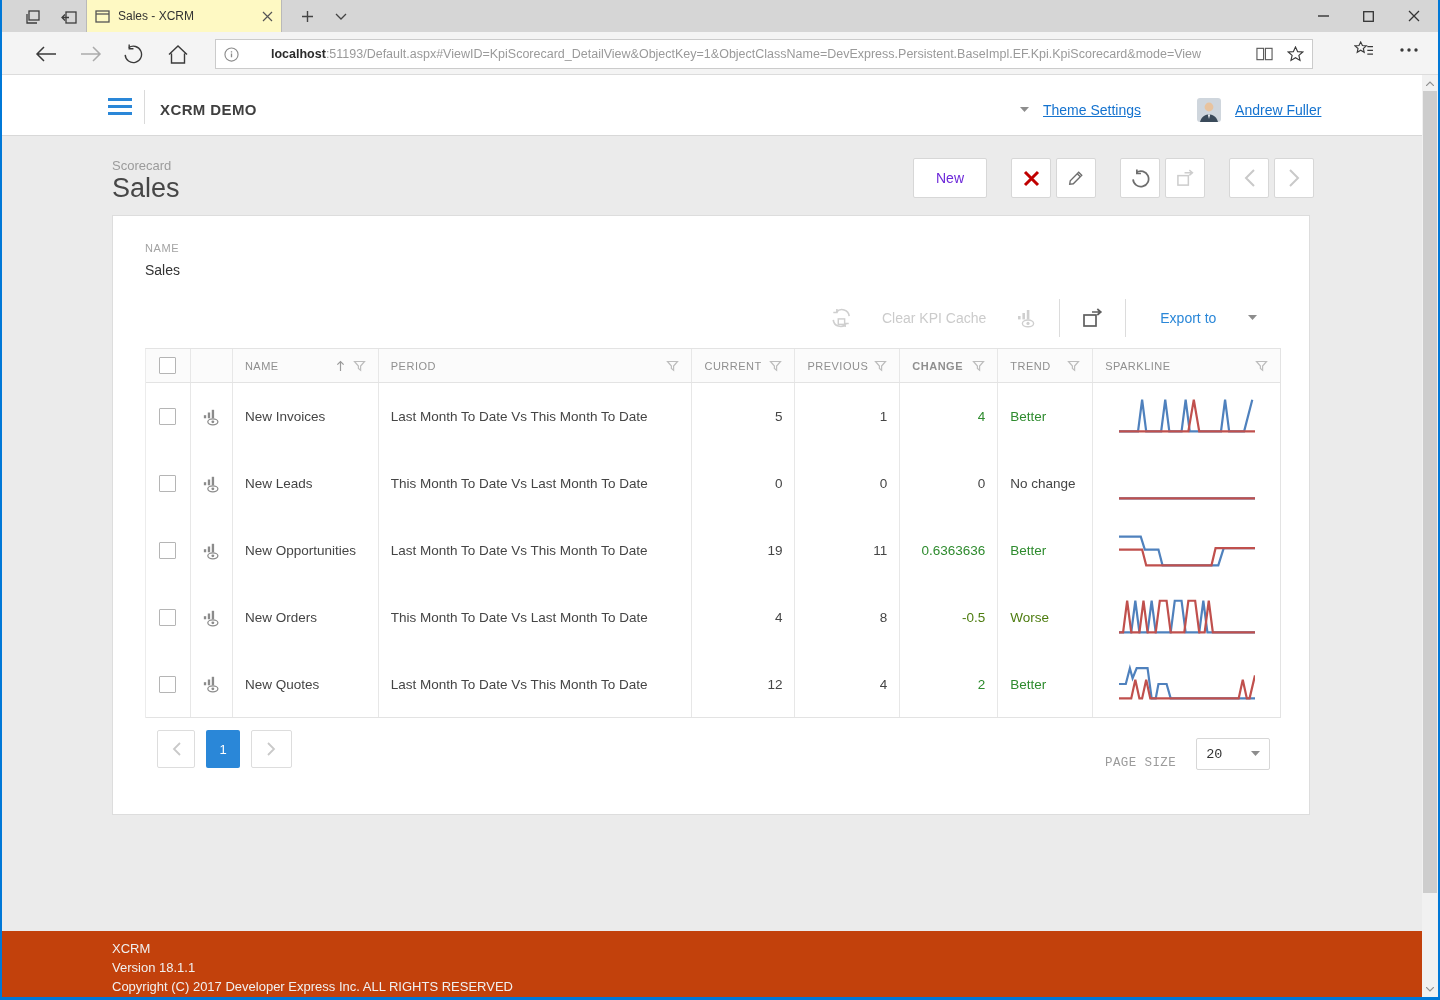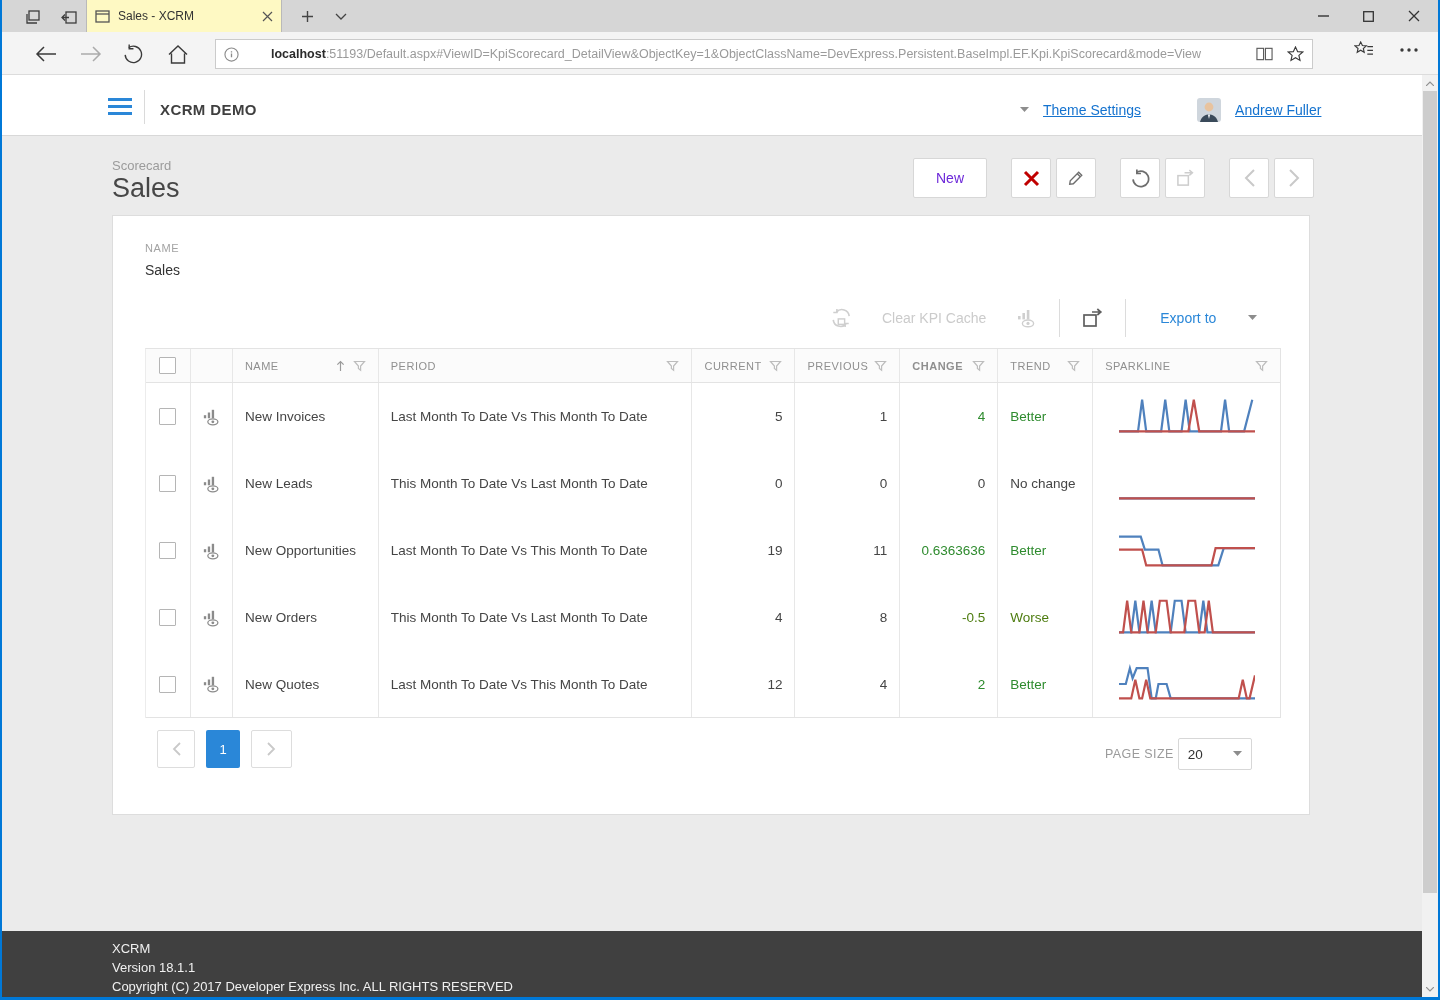--- a/index.html
+++ b/index.html
@@ -80,26 +80,26 @@
   .c-green { color:#2e8b2e; } .c-red { color:#4d7c0f; } .c-neutral { color:#454545; }
   .cb { width:17px; height:17px; background:#fff; border:1px solid #b5b5b5; border-radius:1px; cursor:pointer; }
   .sparksvg { width:136px; height:46px; }
   .spark-blue { fill:none; stroke:#4f81bd; stroke-width:2.2; vector-effect:non-scaling-stroke; }
   .spark-red  { fill:none; stroke:#c0504d; stroke-width:2.2; vector-effect:non-scaling-stroke; }
 
   
   .pager { left:157px; top:730px; display:flex; gap:11px; align-items:center; }
   .pbtn { width:38px; height:38px; background:#fff; border:1px solid #ddd; border-radius:2px; display:flex; align-items:center; justify-content:center; cursor:pointer; }
   .pcur { width:34px; height:38px; background:#2a87d8; border-radius:2px; color:#fff; font-size:13px; display:flex; align-items:center; justify-content:center; cursor:pointer; }
-  .pagesize { left:1105px; top:738px; display:flex; align-items:center; gap:4px; }
+  .pagesize { left:1105px; top:738px; display:flex; align-items:flex-end; gap:20px;font-family:Liberation Mono, monospace; }
   .ps-label { font-size:12.5px; color:#9b9b9b; letter-spacing:.4px; }
   .ps-box { width:74px; height:32px; background:#fff; border:1px solid #d7d7d7; border-radius:2px; display:flex; align-items:center; padding:0 9px; justify-content:space-between; cursor:pointer; font-size:13.5px; color:#333; }
 
   
-  .footer { left:2px; top:931px; width:1421px; height:66px; background:#404040; color:#f0f0f0; padding:8px 0 0 110px; }
+  .footer { left:2px; top:931px; width:1421px; height:66px; background:#c2410c; color:#f0f0f0; padding:8px 0 0 110px; }
   .footer div { font-size:13px; line-height:19px; }
 
   
   .scrollbar { left:1422px; top:75px; width:16px; height:922px; background:#f1f1f1; z-index:50; }
   .sb-thumb { position:absolute; left:1px; top:16px; width:14px; height:802px; background:#cdcdcd; }
   .sb-arrow { position:absolute; left:0; width:16px; height:16px; display:flex; align-items:center; justify-content:center; }
 
   svg { display:block; }
 </style>
 </head>

